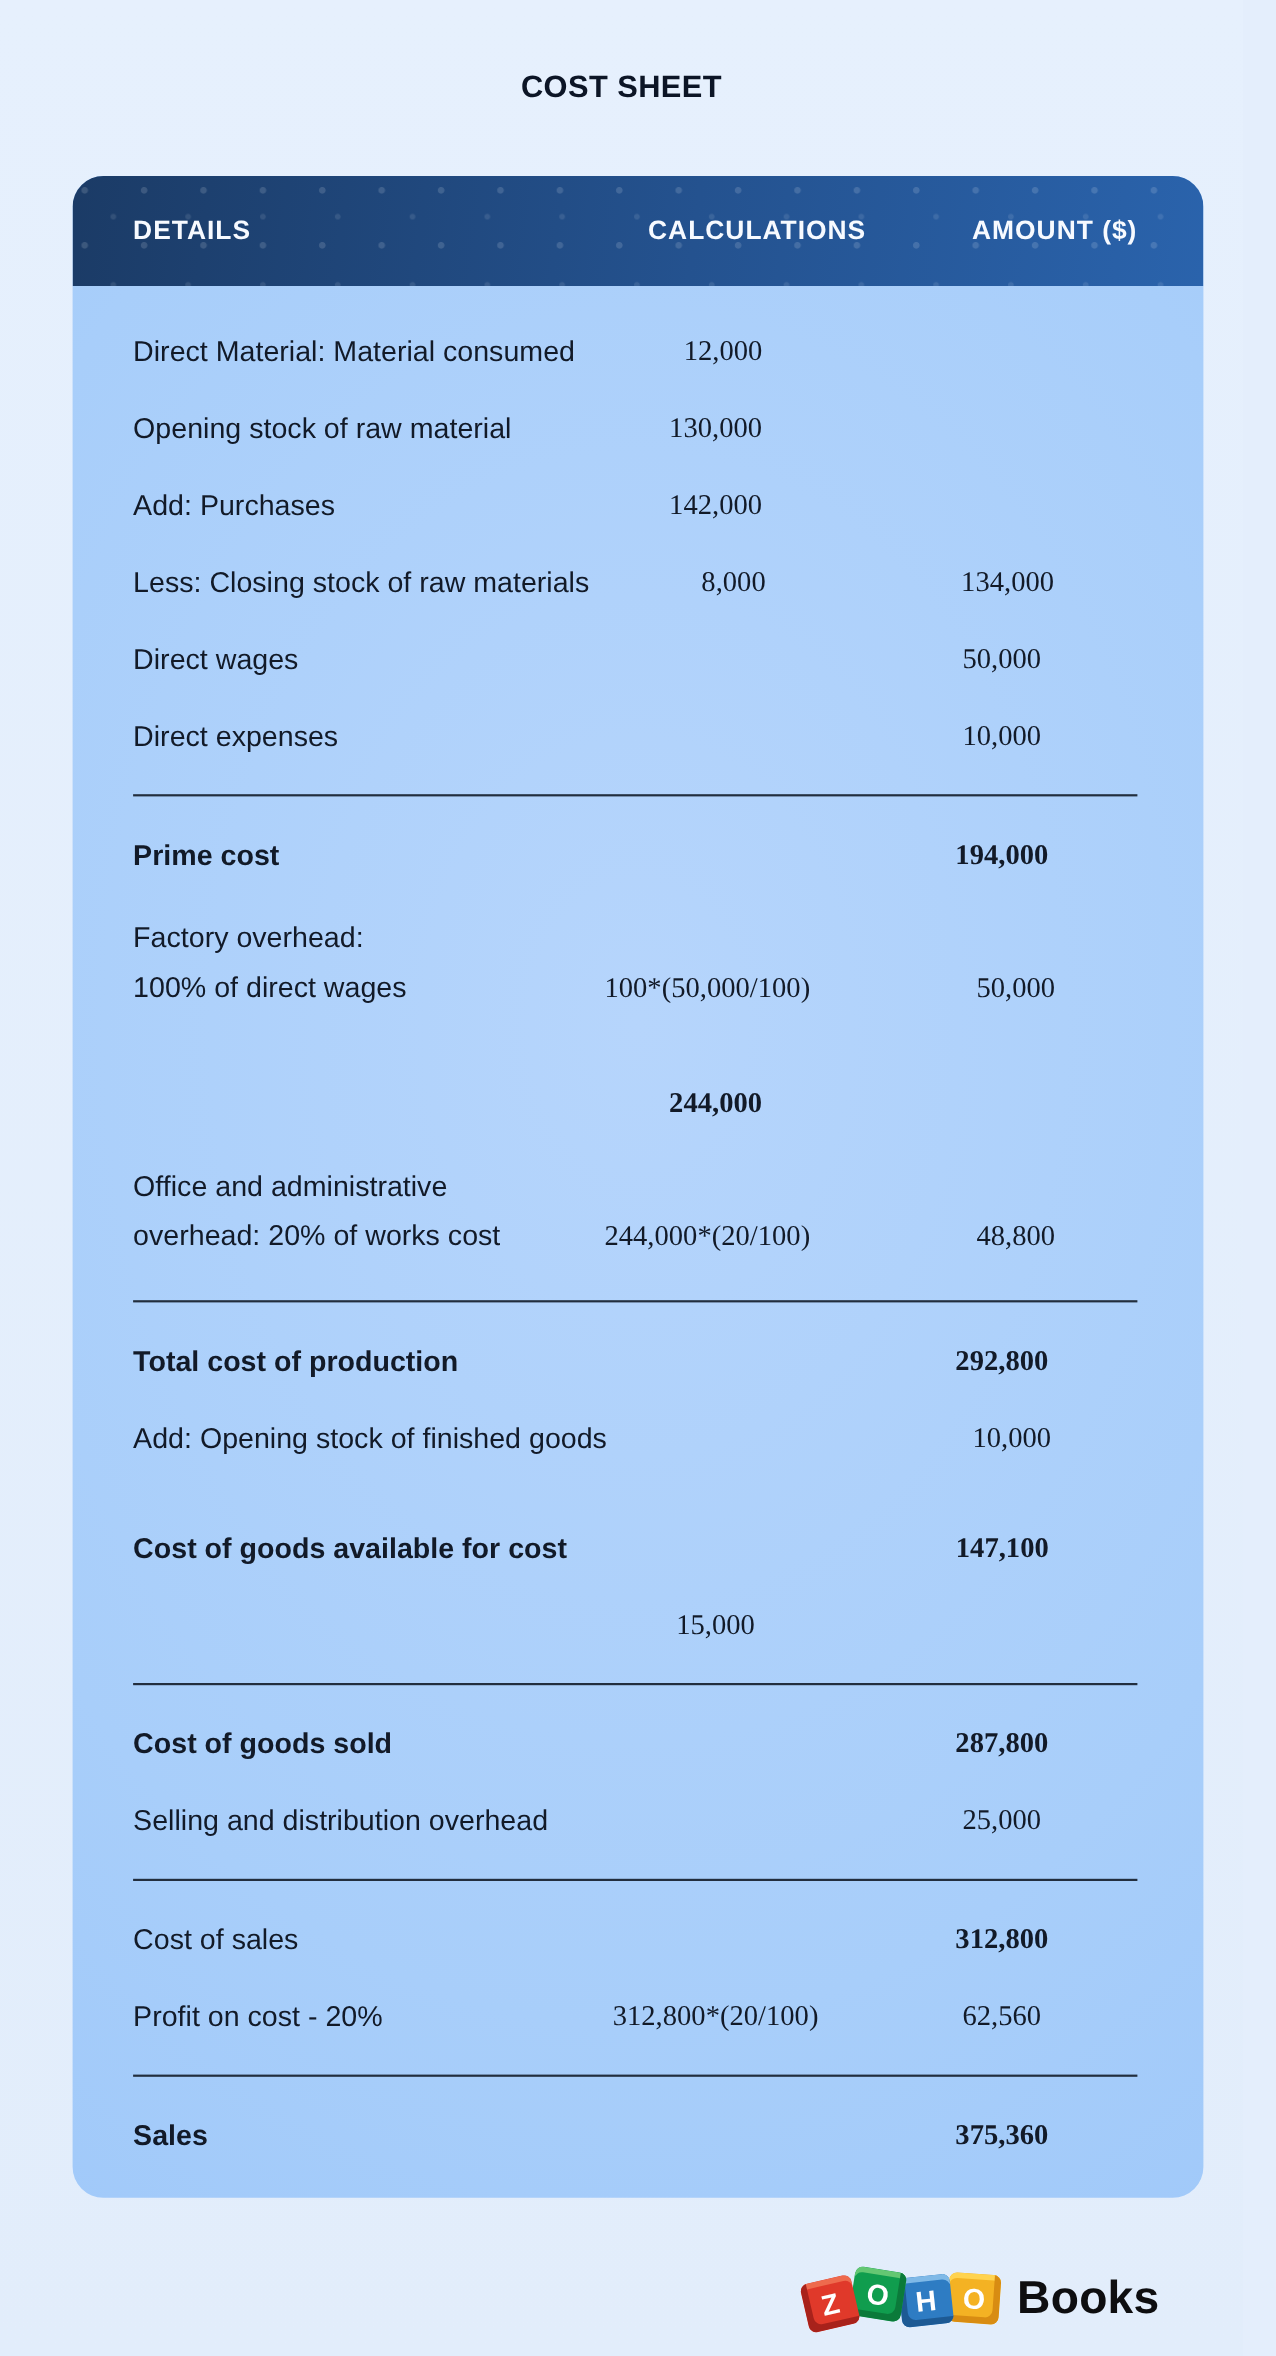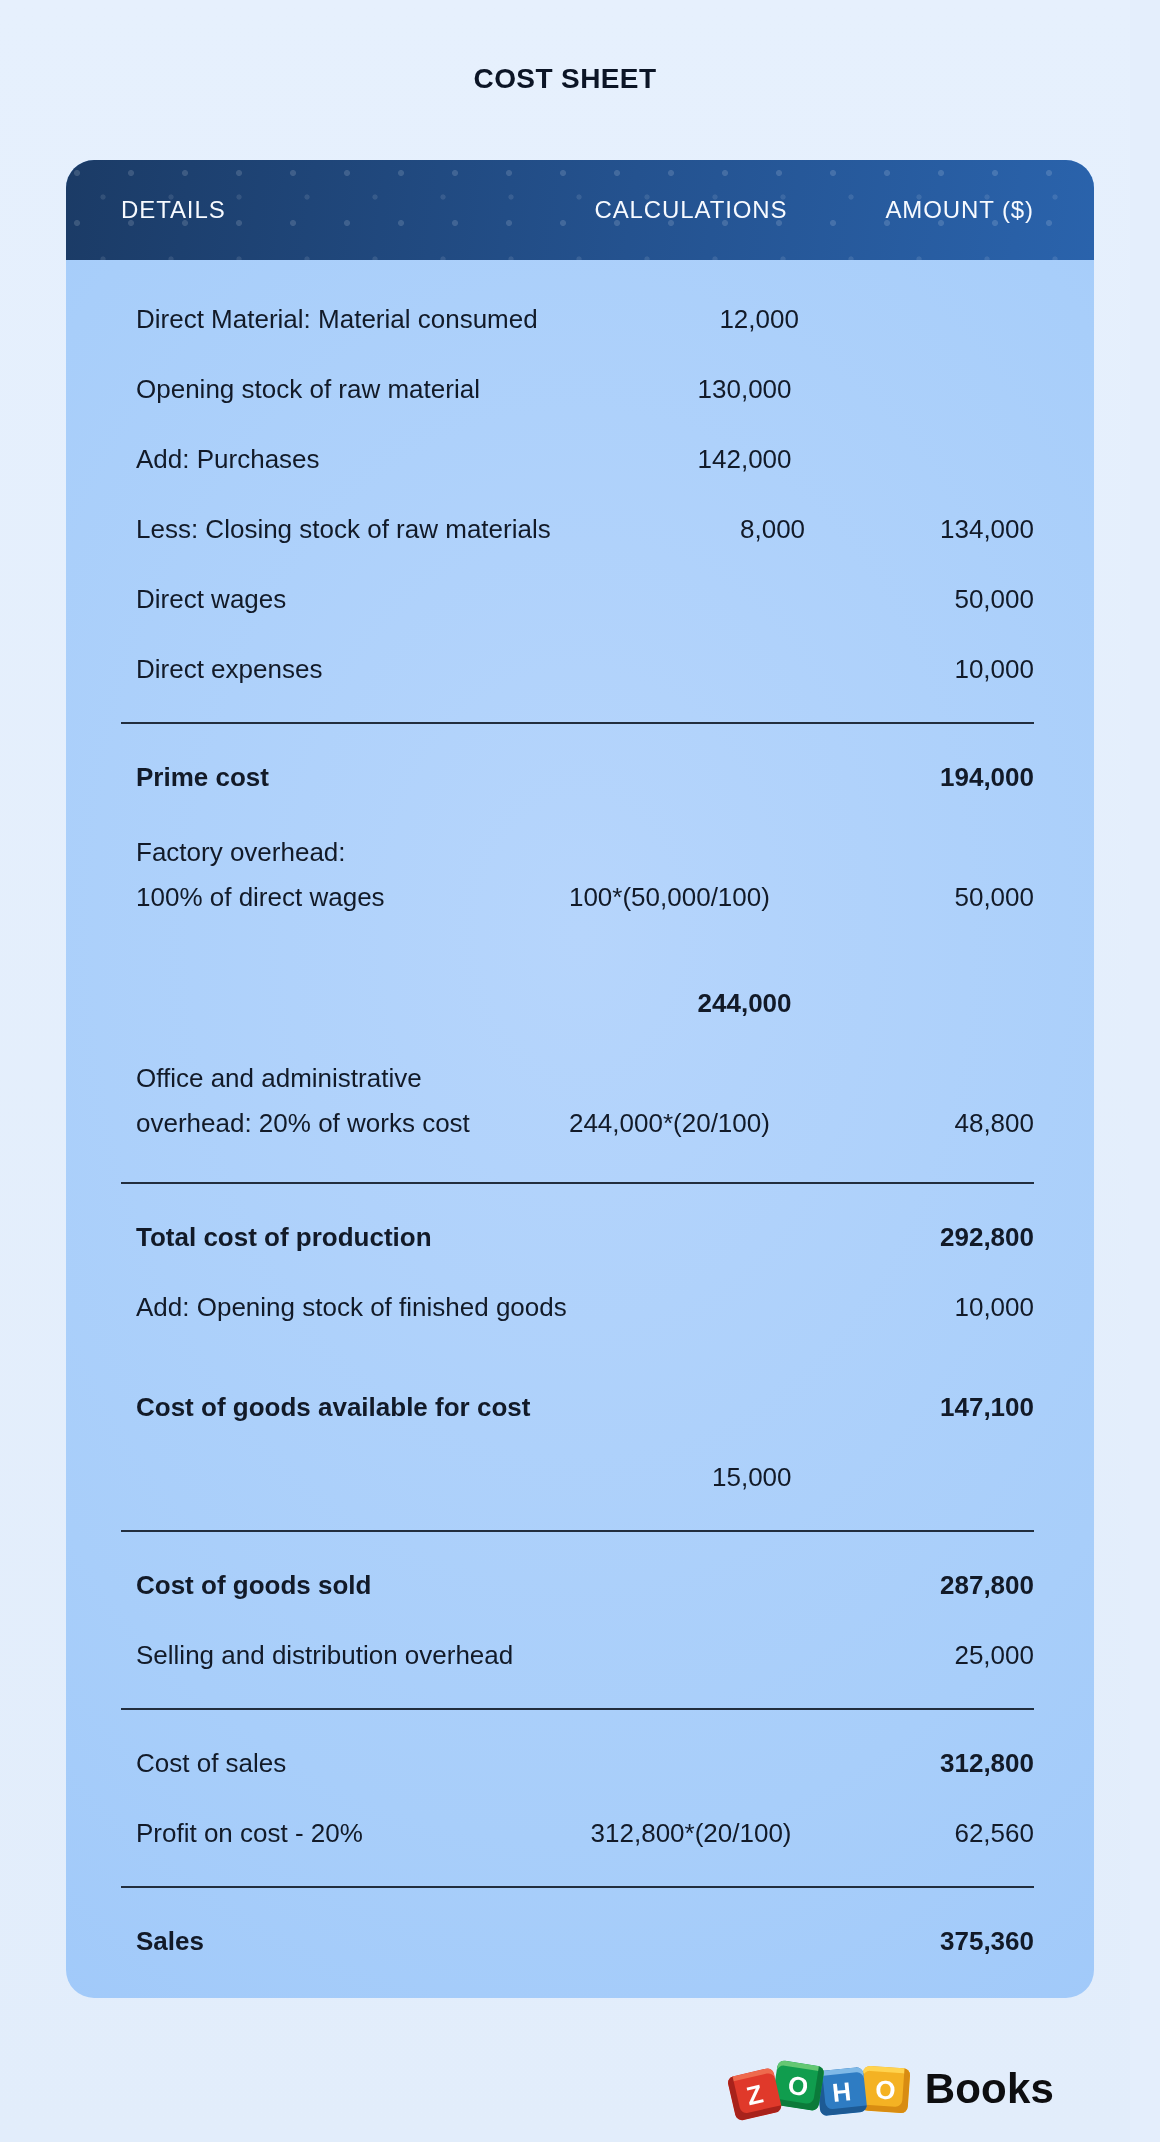--- a/index.html
+++ b/index.html
@@ -15,40 +15,40 @@
   }
   .card{
     position:absolute;left:66px;top:160px;width:1028px;height:1838px;
     border-radius:28px;overflow:hidden;
     background:radial-gradient(120% 90% at 50% 42%, #b6d5fc 0%, #a8cefa 55%, #9ac5f9 100%);
   }
   .card-header{
     height:100px;box-sizing:border-box;
     display:grid;grid-template-columns:43fr 30fr 27fr;align-items:center;
     padding:0 60px 0 55px;
-    color:#f7faff;font-weight:400;font-size:24px;letter-spacing:.9px;
+    color:#f7faff;font-weight:700;font-size:24px;letter-spacing:.9px;
     background-image:
       radial-gradient(circle at 11px 13px, rgba(255,255,255,.14) 0 2.6px, transparent 3.4px),
       radial-gradient(circle at 37px 37px, rgba(255,255,255,.10) 0 2.2px, transparent 3px),
       linear-gradient(97deg,#1b3b66 0%,#24528f 55%,#2a63ac 100%);
     background-size:54px 50px,68px 62px,100% 100%;
   }
   .col-calc,.col-amount{text-align:right;}
   .card-body{
     padding:6px 60px 0 55px;
     font-size:26px;line-height:34px;
   }
   .t-row{
     display:grid;grid-template-columns:43fr 30fr 27fr;align-items:end;
-    margin-top:36px;white-space:nowrap;margin-left:15px;
+    margin-top:36px;white-space:nowrap;
   }
   .t-row.new-group{margin-top:66px;}
   .t-row.two-line{line-height:45px;gap:47px;}
   .t-divider{height:2px;background:#222e3e;margin-top:36px;}
-  .cell.calc,.cell.amount{text-align:right;}
+  .cell.calc,.cell.amount{text-align:center;font-family:Liberation Serif, serif;}
   .cell.bold{font-weight:700;}
   
   .brand{
     position:absolute;right:76px;bottom:18px;height:70px;
     display:flex;align-items:center;gap:19px;
   }
   .cubes{display:flex;align-items:center;}
   .cube{
     width:47px;height:45px;border-radius:7px;margin-right:-3px;position:relative;
     display:flex;align-items:center;justify-content:center;

